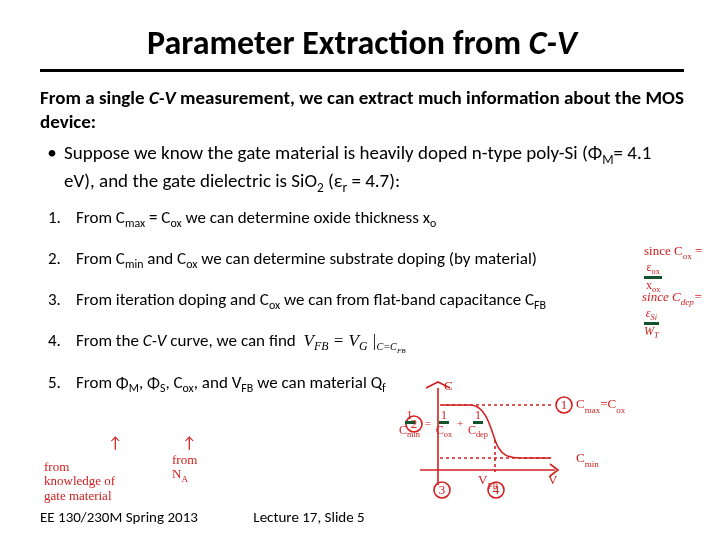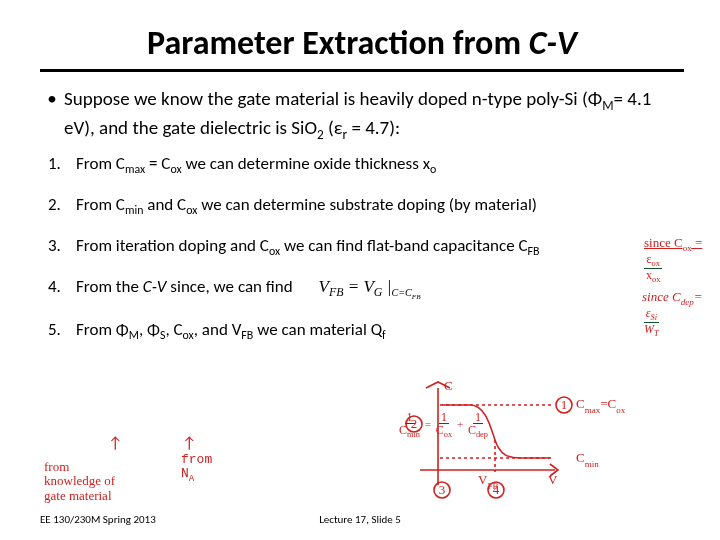--- a/index.html
+++ b/index.html
@@ -9,70 +9,73 @@
   .title .cv { font-style: italic; }
   .rule { border: 0; border-top: 3px solid #000; margin: 6px 0 14px 0; }
   .intro { font-size: 19px; font-weight: 700; line-height: 1.25; margin-bottom: 6px; }
   .bullet-row { display: flex; font-size: 19px; line-height: 1.35; margin-bottom: 10px; }
   .bullet-row .dot { width: 24px; flex: none; text-align: center; }
   .ol { list-style: none; counter-reset: li; margin-left: 8px; }
   .ol li { font-size: 17px; line-height: 1.3; margin-bottom: 16px; display: flex; }
   .ol li .num { width: 28px; flex: none; }
   .ol li .txt { flex: 1; }
   sub { font-size: 0.7em; vertical-align: sub; }
-  .footer { position: absolute; bottom: 14px; left: 40px; right: 40px; font-size: 11px; display: flex; }
+  .footer { position: absolute; bottom: 14px; left: 40px; right: 40px; font-size: 15px; display: flex; }
   .footer .l { flex: 1; }
-  .footer .c { flex: 1; text-align: center; }
+  .footer .c { flex: 1; text-align: left; }
   .footer .r { flex: 1; }
   .red { color: #d02020; font-family: "Comic Sans MS", cursive; font-size: 13px; line-height: 1.1; }
-  .ann-eq1 { position: absolute; right: 8px; top: 236px; text-align: left; width: 68px; text-decoration: underline; }
+  .ann-eq1 { position: absolute; right: 8px; top: 244px; text-align: left; width: 68px; }
   .ann-eq2 { position: absolute; right: 6px; top: 290px; text-align: left; width: 72px; font-style: italic; }
   .ann-knowledge { position: absolute; left: 44px; bottom: 37px; width: 80px; }
-  .ann-na { position: absolute; left: 181px; bottom: 56px; width: 40px; font-family: Liberation Mono, monospace; }
+  .ann-na { position: absolute; left: 172px; bottom: 56px; width: 40px; }
   .frac { display: inline-flex; flex-direction: column; align-items: center; vertical-align: middle; font-size: 12px; }
   .frac .t, .frac .b { padding: 0 2px; line-height: 1; }
-  .frac .t { border-bottom: 1px solid #14532d; }
+  .frac .t { border-bottom: 3px solid #14532d; }
   svg.sketch { position: absolute; right: 70px; bottom: 30px; }
   .sketch text { font-family: "Comic Sans MS", cursive; font-size: 13px; fill: #d02020; }
   .arrow-up { position: absolute; color: #d02020; font-size: 16px; }
 </style>
 </head>
 <body>
 
 <div class="slide">
   <h1 class="title">
     <span>Parameter Extraction from </span><span class="cv">C-V</span>
   </h1>
   <hr class="rule">
 
+  <p class="intro">
+    <span>From a single </span><i>C-V</i><span> measurement, we can extract much information about the MOS device:</span>
+  </p>
 
   <div class="bullet-row">
     <div class="dot">•</div>
     <div>
       <span>Suppose we know the gate material is heavily doped n-type poly-Si (Φ</span><sub>M</sub><span>= 4.1 eV), and the gate dielectric is SiO</span><sub>2</sub><span> (ε</span><sub>r</sub><span> = 4.7):</span>
     </div>
   </div>
 
   <ol class="ol">
     <li>
       <span class="num">1.</span>
       <span class="txt"><span>From C</span><sub>max</sub><span> = C</span><sub>ox</sub><span> we can determine oxide thickness x</span><sub>o</sub></span>
     </li>
     <li>
       <span class="num">2.</span>
       <span class="txt"><span>From C</span><sub>min</sub><span> and C</span><sub>ox</sub><span> we can determine substrate doping (by material)</span></span>
     </li>
     <li>
       <span class="num">3.</span>
-      <span class="txt"><span>From iteration doping and C</span><sub>ox</sub><span> we can find flat-band capacitance C</span><sub>FB</sub></span>
+      <span class="txt"><span>From iteration doping and C</span><sub>ox</sub><span> we can from flat-band capacitance C</span><sub>FB</sub></span>
     </li>
     <li>
       <span class="num">4.</span>
-      <span class="txt"><span>From the </span><i>C-V</i><span> since, we can find</span>
-        <span style="font-style:italic; font-family:serif; margin-left:22px;">V<sub>FB</sub> = V<sub>G</sub> |<sub style="font-size:0.6em">C=C<sub>FB</sub></sub></span>
+      <span class="txt"><span>From the </span><i>C-V</i><span> curve, we can find</span>
+        <span style="font-style:italic; font-family:serif; margin-left:4px;">V<sub>FB</sub> = V<sub>G</sub> |<sub style="font-size:0.6em">C=C<sub>FB</sub></sub></span>
       </span>
     </li>
     <li>
       <span class="num">5.</span>
       <span class="txt"><span>From Φ</span><sub>M</sub><span>, Φ</span><sub>S</sub><span>, C</span><sub>ox</sub><span>, and V</span><sub>FB</sub><span> we can material Q</span><sub>f</sub></span>
     </li>
   </ol>
 
   <div class="footer">
     <div class="l">EE 130/230M Spring 2013</div>

